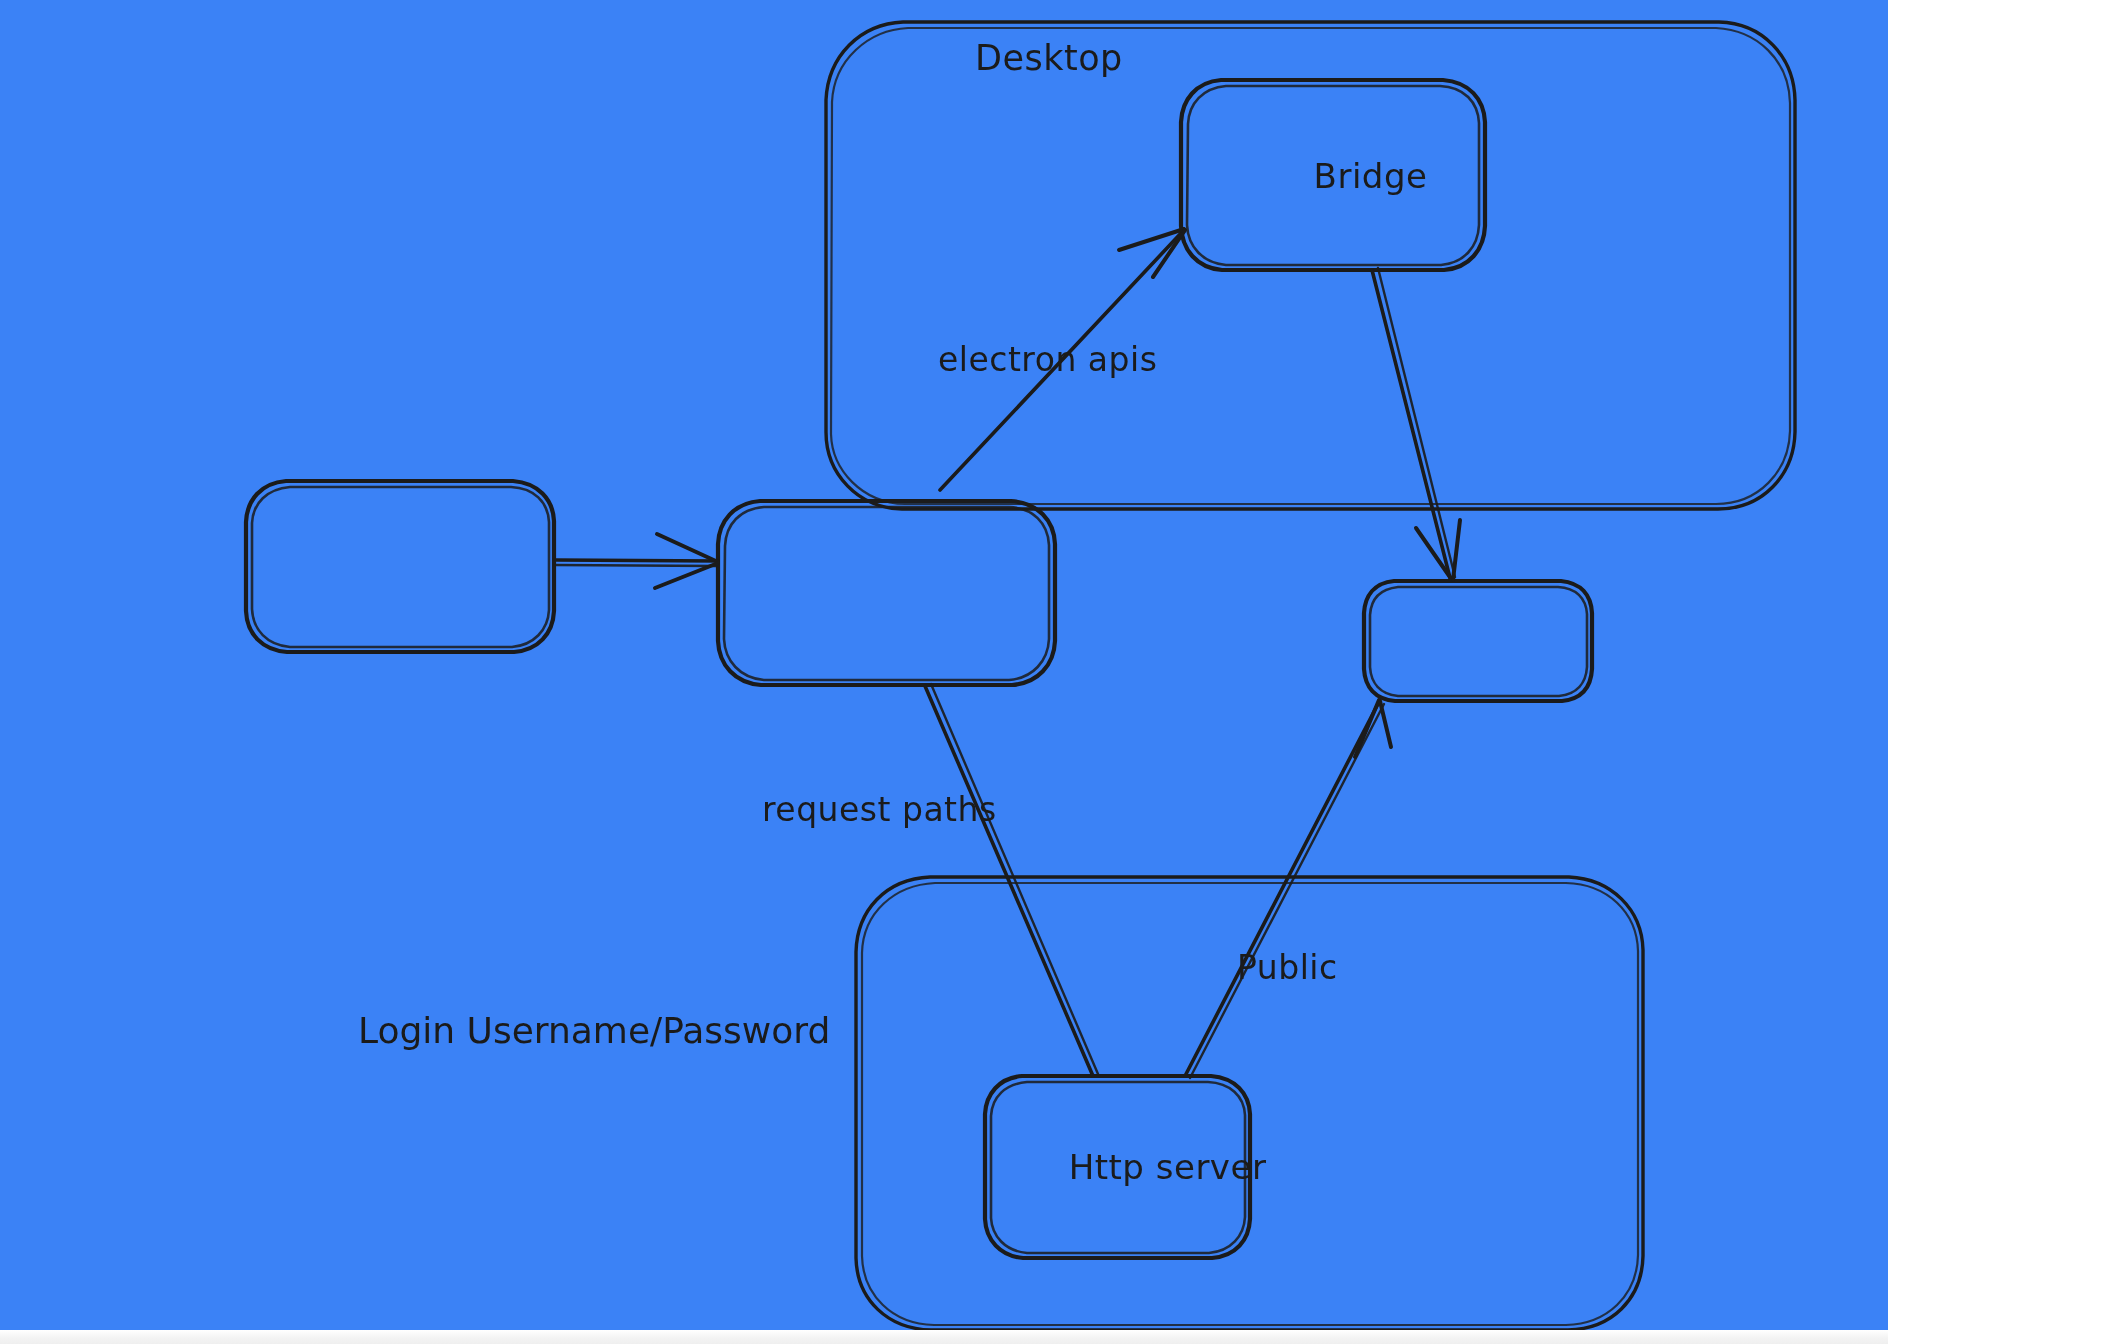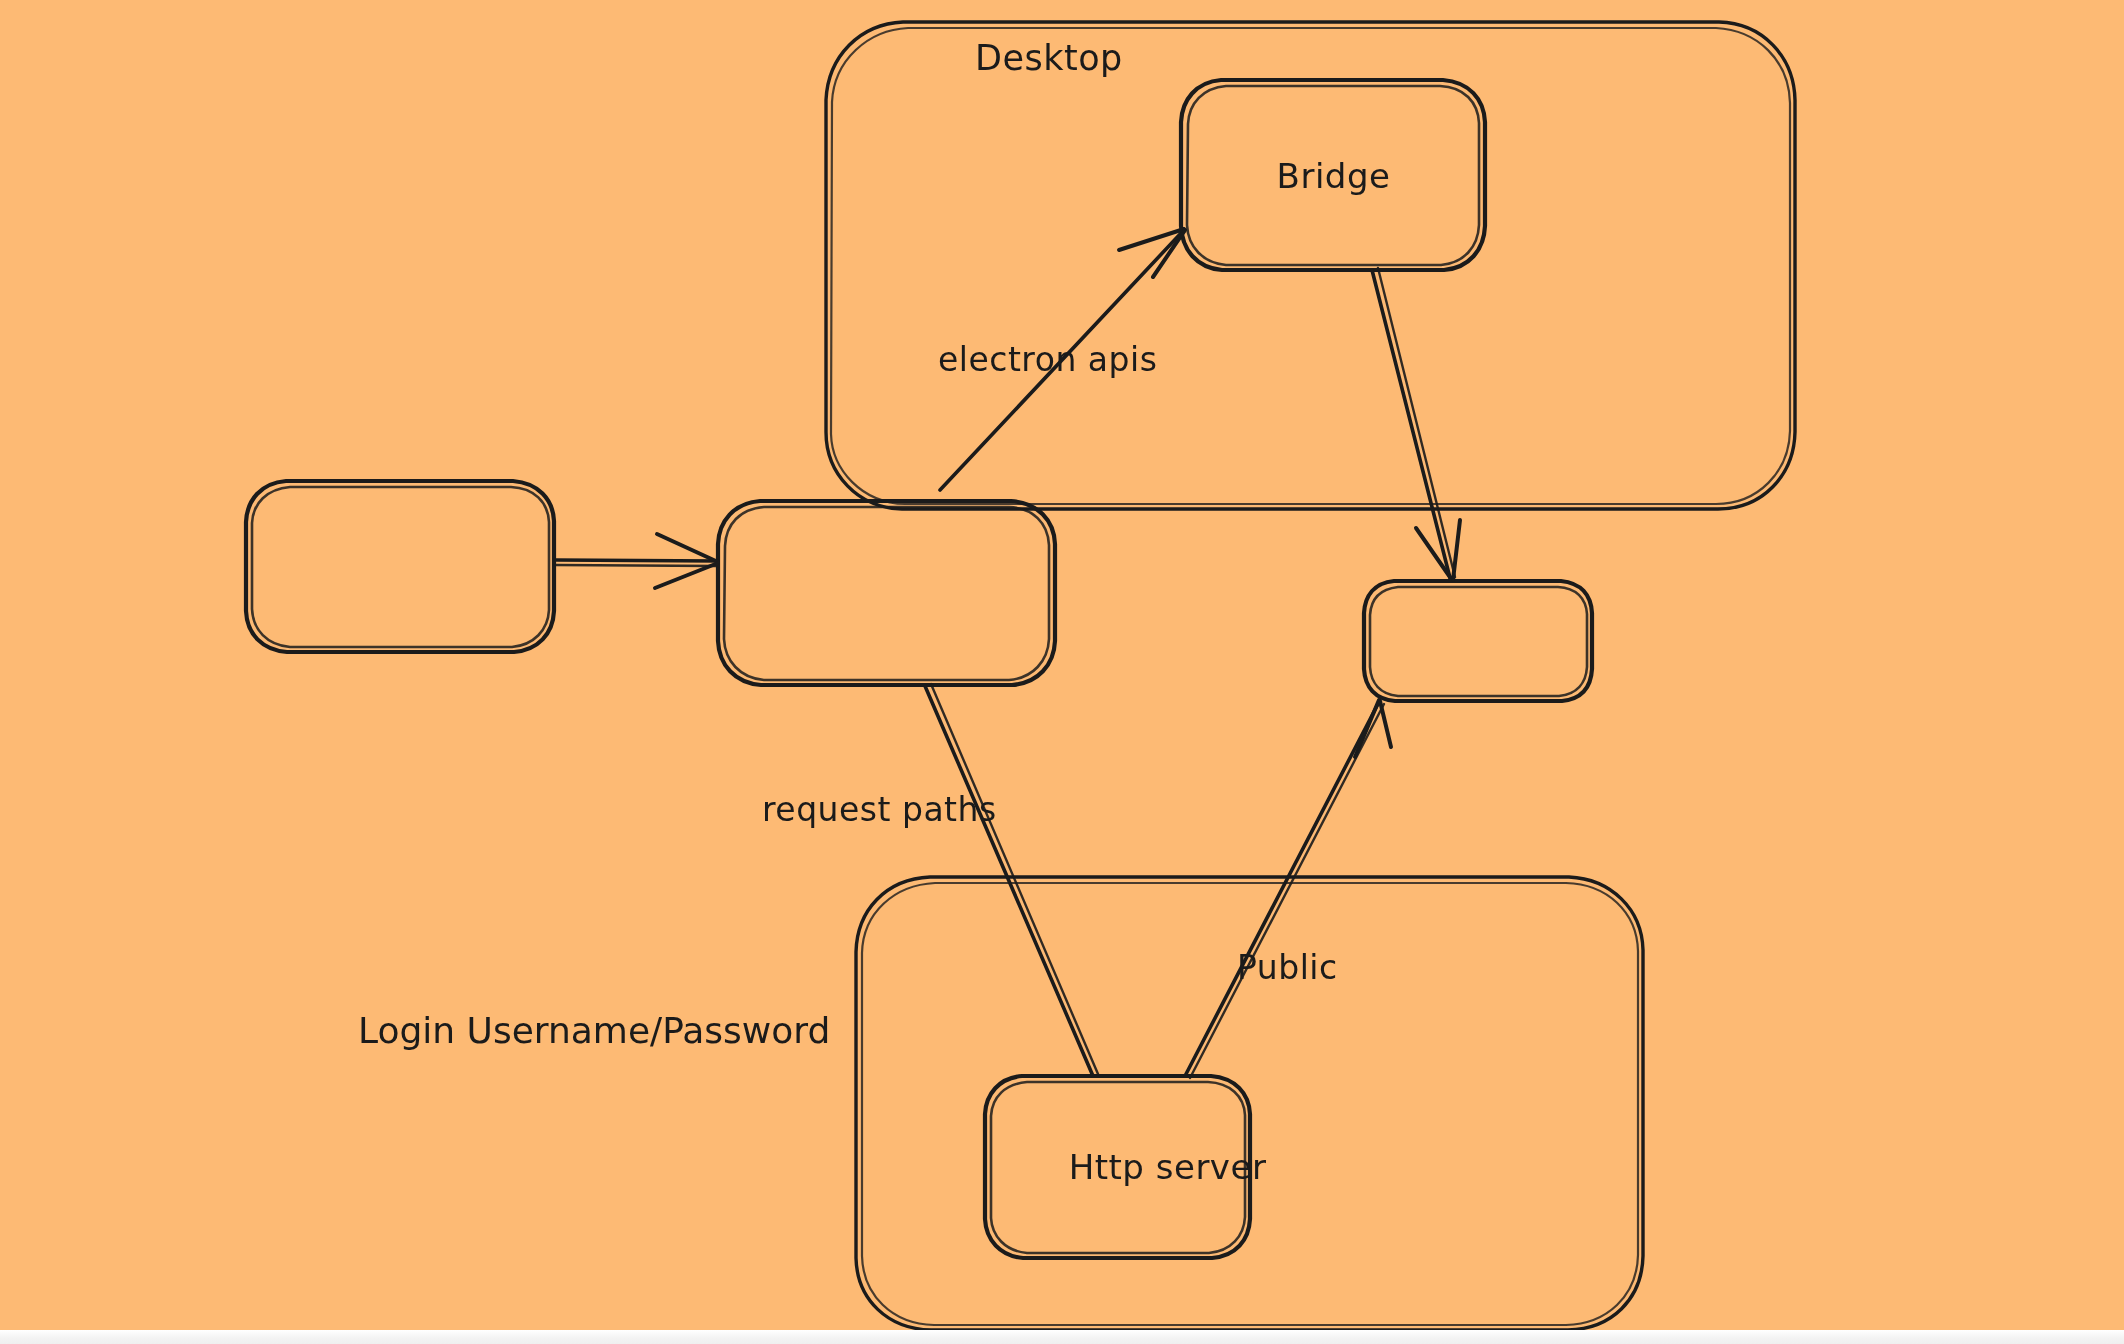--- a/index.html
+++ b/index.html
@@ -3,23 +3,23 @@
 <meta charset="utf-8">
 <title>Architecture Diagram</title>
 <style>
   html, body {
     margin: 0;
     padding: 0;
     background: #ffffff;
   }
   #canvas {
     position: relative;
-    width: 2124px;
+    width: 1888px;
     height: 1344px;
-    background: #fdba74;
+    background: #3b82f6;
     overflow: hidden;
     font-family: "DejaVu Sans", sans-serif;
   }
   #diagram-svg {
     position: absolute;
     top: 0;
     left: 0;
     width: 2124px;
     height: 1344px;
   }
@@ -267,21 +267,21 @@
       <path class="sketch-stroke arrow-head" d="M 1355 757 L 1379 700"></path>
       <path class="sketch-stroke arrow-head" d="M 1391 747 L 1380 701"></path>
     </g>
 
   </svg>
 
   <div class="hand-label group-label" style="left:975px; top:38px;">Desktop</div>
 
 
 
-  <div class="node-wrap" style="left:1181px; top:80px; width:305px; height:192px;">
+  <div class="node-wrap" style="left:1218px; top:80px; width:305px; height:192px;">
     <span class="hand-label node-label" style="position:static;">Bridge</span>
   </div>
 
 
   <div class="node-wrap" style="left:1035px; top:1076px; width:265px; height:182px;">
     <span class="hand-label node-label" style="position:static;">Http server</span>
   </div>
 
   <div class="hand-label edge-label" style="left:938px; top:340px;">electron apis</div>
 

